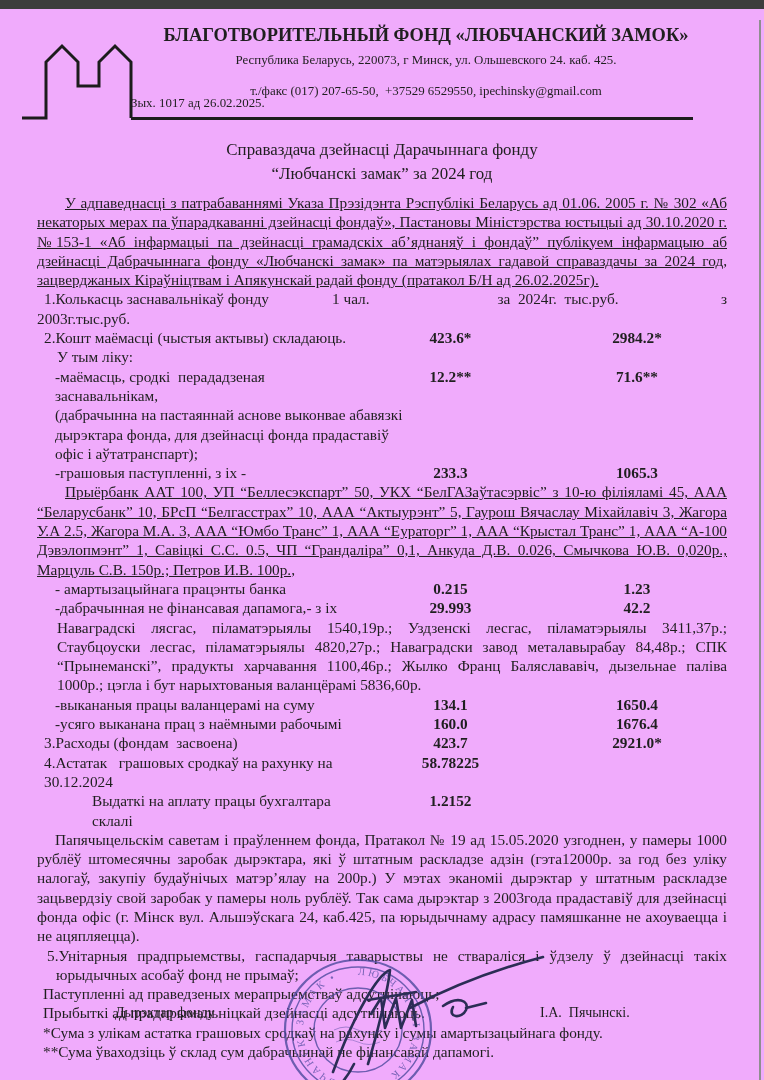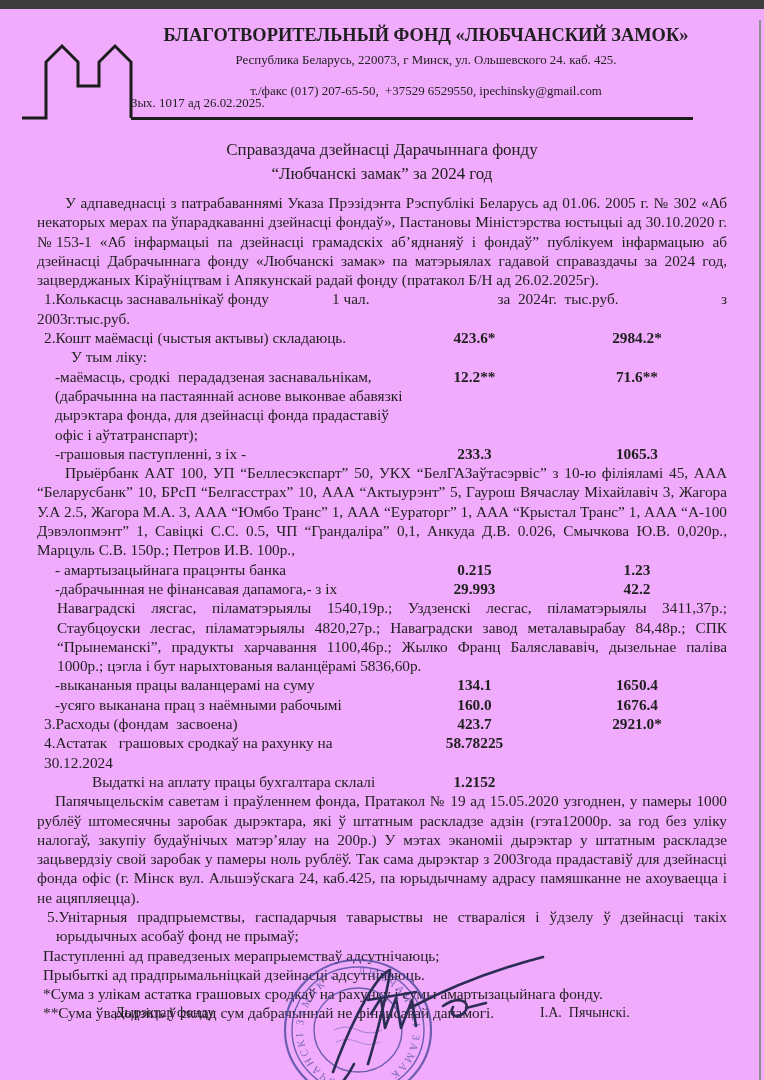--- a/index.html
+++ b/index.html
@@ -12,27 +12,27 @@
   .edge-right{position:absolute;top:20px;bottom:0;right:3px;width:2px;background:#8f8f8f;}
   .castle{position:absolute;left:21px;top:42px;}
   .rule{position:absolute;left:131px;top:117px;width:562px;height:3px;background:#1d1d1d;}
   .letterhead{position:absolute;left:148px;top:24px;width:556px;text-align:center;}
   .org-name{font-weight:bold;font-size:18.4px;line-height:22px;}
   .org-addr{font-size:12.9px;line-height:16px;margin-top:6px;}
   .org-contacts{font-size:12.9px;line-height:16px;margin-top:15px;white-space:pre-wrap;}
   .ref-line{position:absolute;left:131px;top:96px;font-size:12.9px;}
   .content{position:absolute;top:132px;left:37px;width:690px;font-size:15.3px;line-height:19.3px;}
   .doc-title{text-align:center;font-size:16.9px;line-height:23.5px;margin:6px 0 8px 0;}
-  p.par{margin:0;text-align:justify;text-indent:28px;}
+  p.par{margin:0;text-align:justify;text-indent:28px;text-decoration:underline;}
   p.par-aid{margin:0 0 0 20px;text-align:justify;text-indent:0;}
   p.par-salary{margin:0;text-align:justify;text-indent:18px;}
   p.par-item5{margin:0 0 0 19px;text-align:justify;text-indent:-9px;}
-  .ln{white-space:pre-wrap;}.m10{margin-left:6px;}.m18{margin-left:34px;}
+  .ln{white-space:pre-wrap;}.m10{margin-left:6px;}.m18{margin-left:20px;}
   .prelines{white-space:pre-line;margin-left:18px;}
-  .finrow{display:flex;}
+  .finrow{display:flex;gap:24px;}
   .finrow .lbl{flex:1 1 auto;white-space:pre-wrap;}
   .finrow .c1{flex:0 0 145px;text-align:center;font-weight:bold;}
   .finrow .c2{flex:0 0 180px;text-align:center;font-weight:bold;}
   .lbl.p7{padding-left:7px;}.lbl.p18{padding-left:18px;}.lbl.p55{padding-left:55px;}
   .r1{display:flex;}
   .r1 .r1-l{flex:0 0 288px;padding-left:7px;}
   .r1 .r1-a{flex:0 0 102px;}
   .r1 .r1-b{flex:1 1 auto;text-align:center;white-space:pre-wrap;}
   .r1 .r1-c{flex:0 0 45px;text-align:right;}
   .sigrow{position:absolute;left:0;top:1005px;width:764px;height:30px;font-size:14px;}

